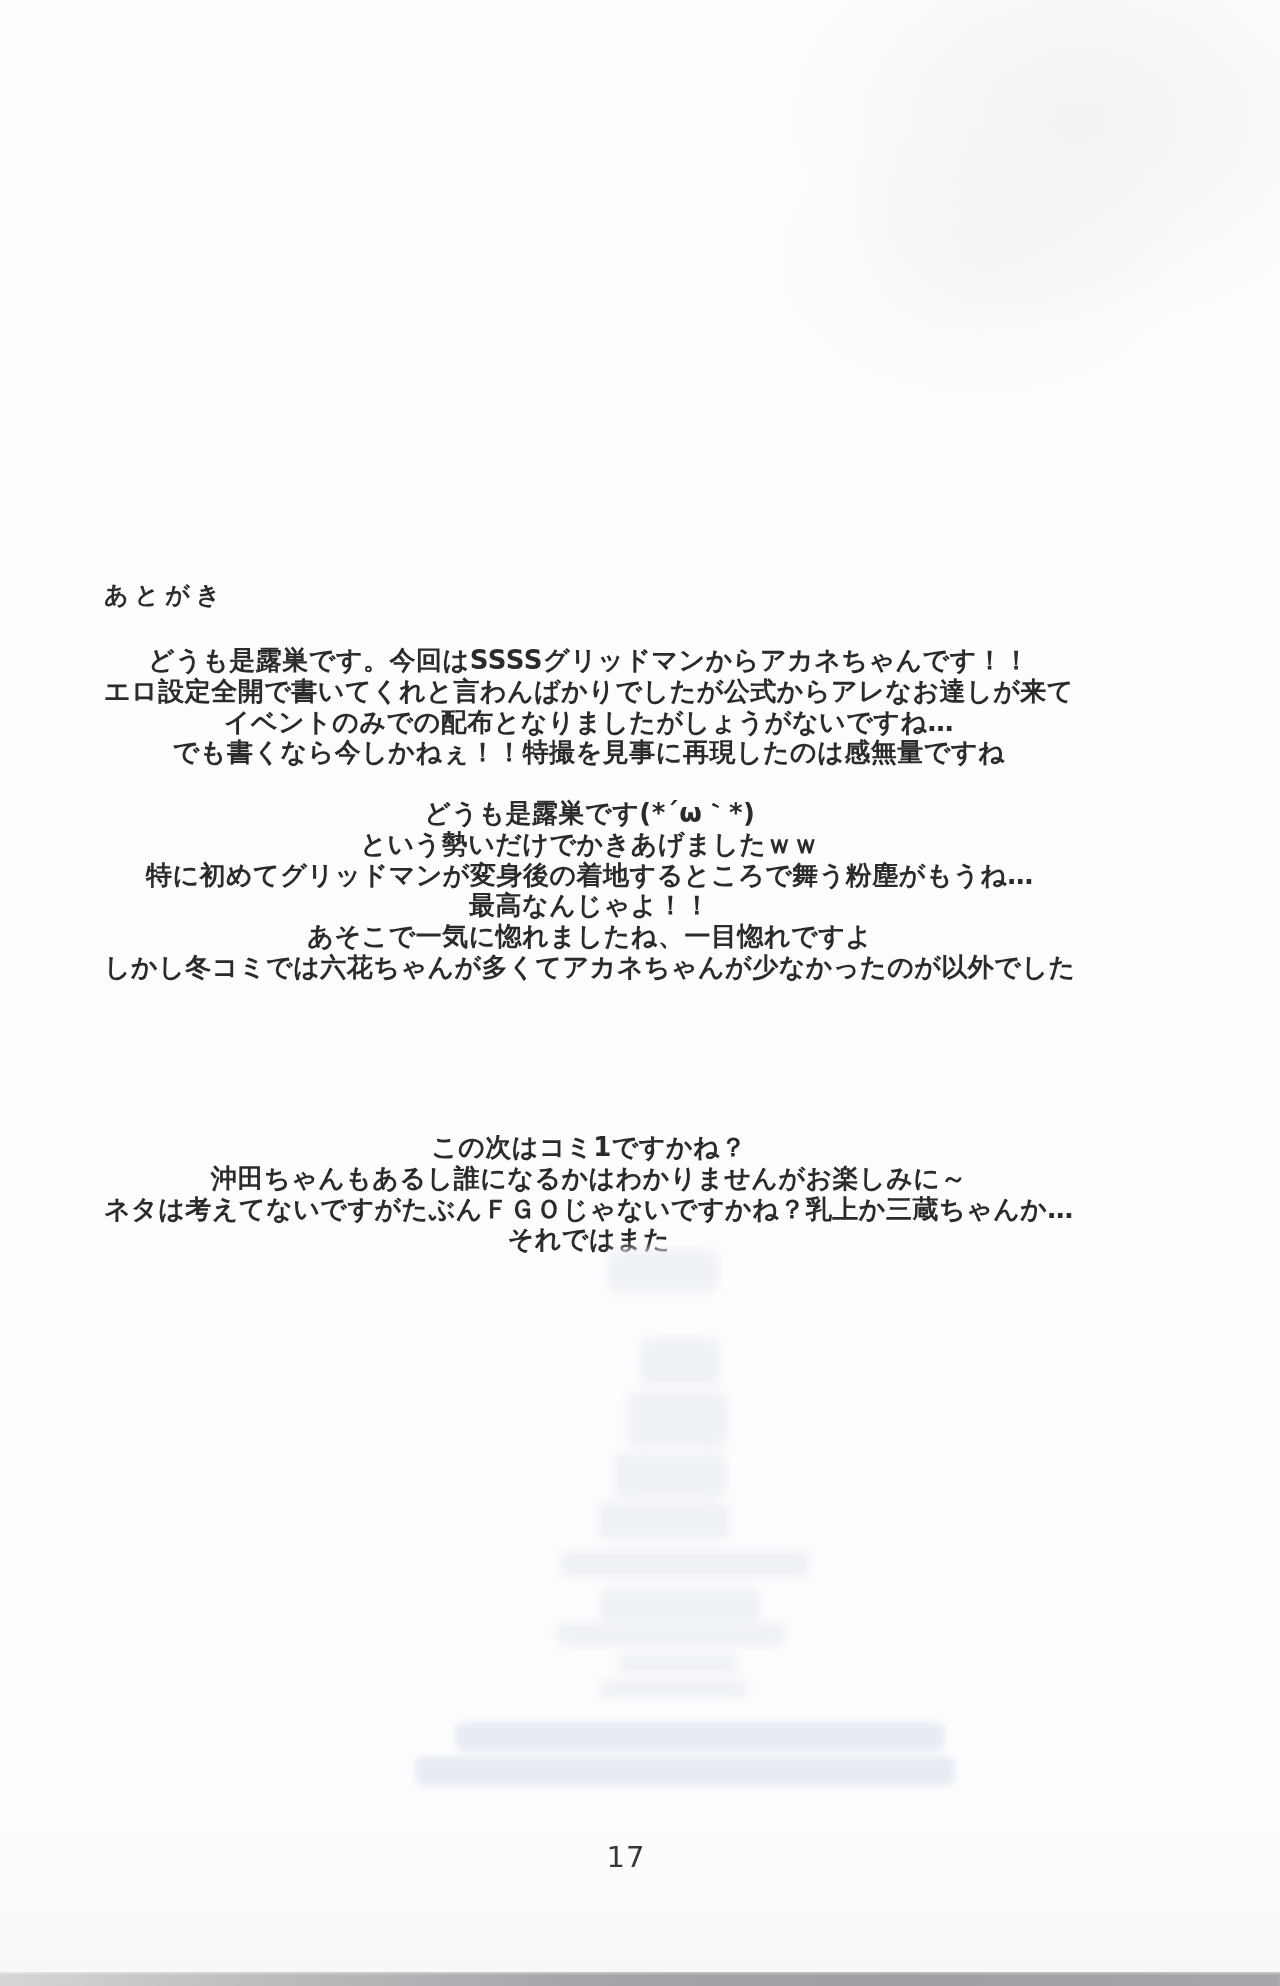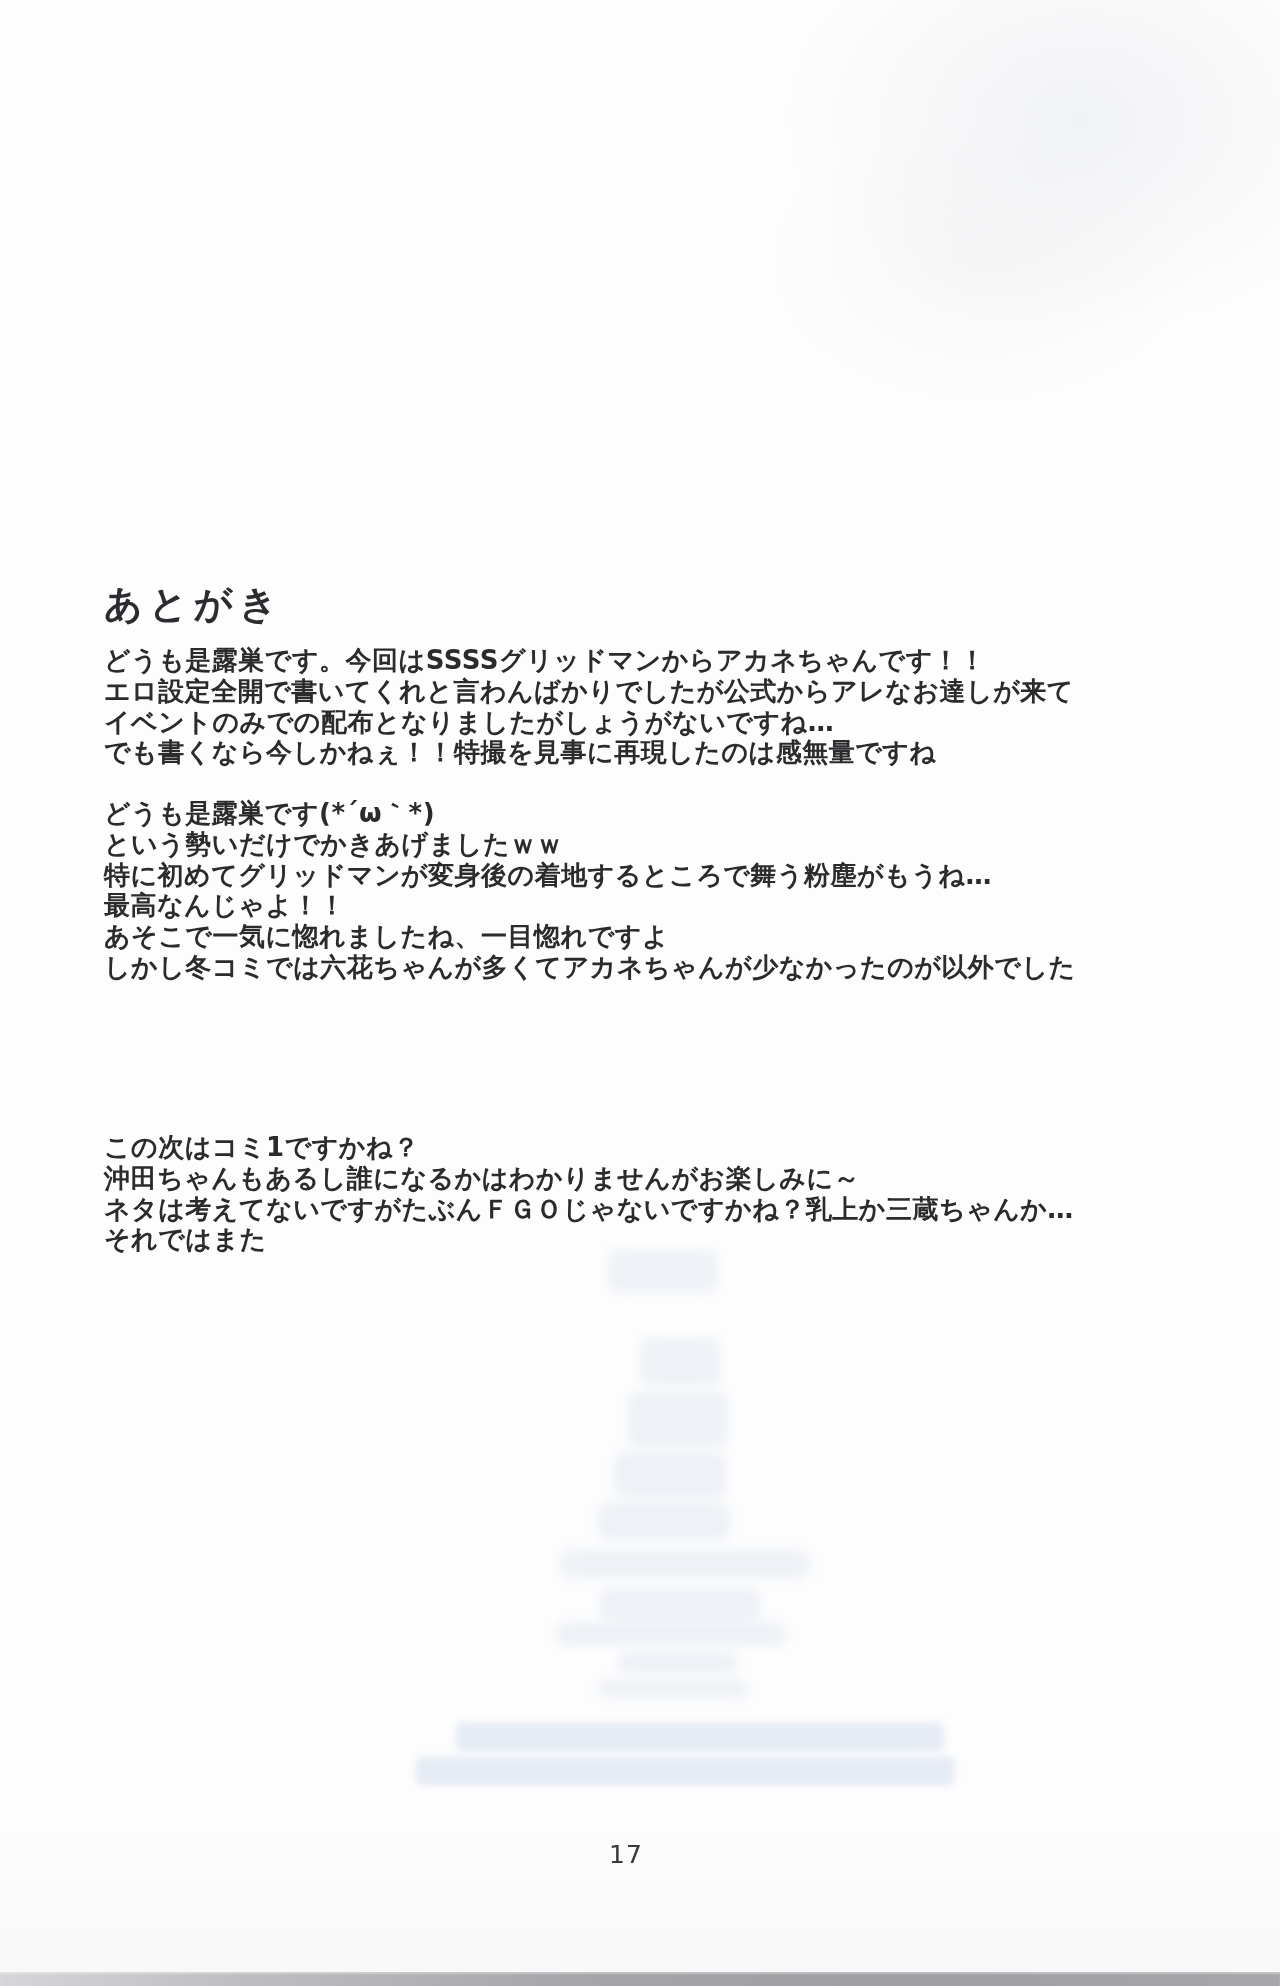--- a/index.html
+++ b/index.html
@@ -24,49 +24,50 @@
     background:
       radial-gradient(420px 300px at 1080px 120px, rgba(231,233,235,0.55), rgba(231,233,235,0) 70%),
       radial-gradient(300px 200px at 980px 260px, rgba(236,238,239,0.4), rgba(236,238,239,0) 70%),
       linear-gradient(180deg, rgba(250,250,251,0) 92%, rgba(242,242,244,0.5) 100%);
     pointer-events: none;
   }
   .heading {
     position: absolute;
     left: 104px;
     top: 579px;
-    font-size: 38px;
+    font-size: 24px;
     font-weight: 600;
     letter-spacing: 6px;
     color: #2c2c30;
     white-space: nowrap;
   }
   .para {
     position: absolute;
     left: 104px;
     font-size: 26px;
     font-weight: 600;
     letter-spacing: 0.5px;
     color: #2b2b2e;
     white-space: nowrap;
   }
   .para .line {
     height: 30.8px;
     line-height: 30.8px;
+    text-align: center;
   }
   .para-1 { top: 645px; }
   .para-2 { top: 798px; }
   .para-3 { top: 1132px; }
   .page-number {
     position: absolute;
     left: 586px;
     top: 1840px;
     width: 80px;
     text-align: center;
-    font-size: 25px;
+    font-size: 29px;
     font-weight: 500;
     letter-spacing: 1px;
     color: #38383c;
   }
   
   .ghost-bar {
     position: absolute;
     border-radius: 10px;
     background: #eef1f6;
     filter: blur(5px);

